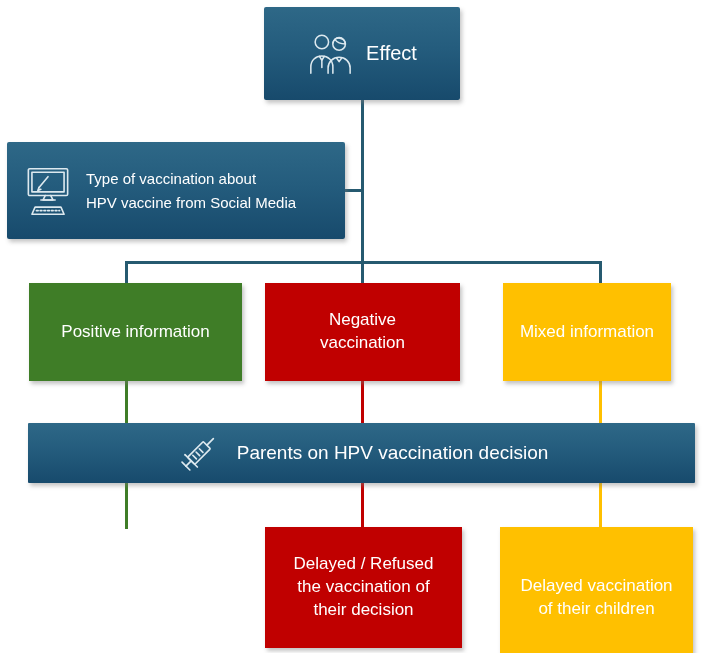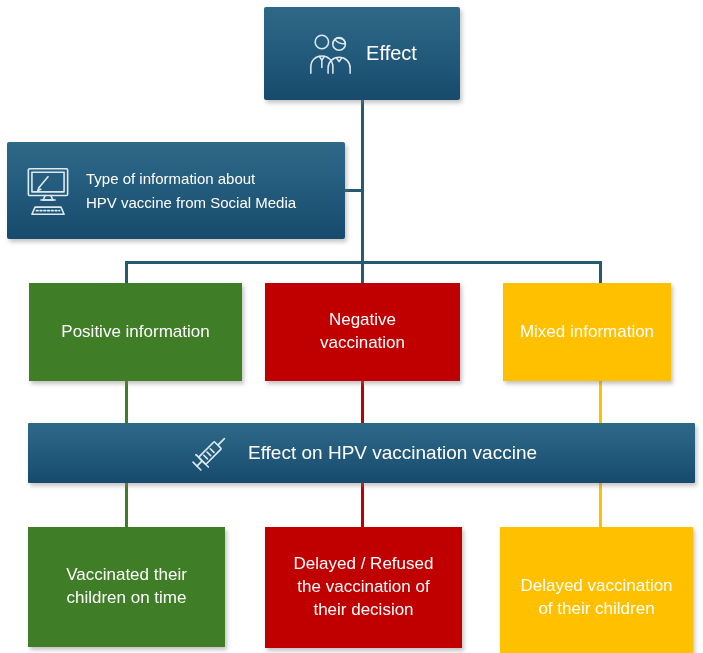--- a/index.html
+++ b/index.html
@@ -104,21 +104,21 @@
           <rect x="10" y="8" width="36" height="22"></rect>
           <path d="M18 25 L28 13"></path>
           <path d="M18 25 l-1.4 3.4 3.4 -1.4"></path>
           <path d="M25 34 l-2.5 5 h11 L31 34"></path>
           <line x1="20" y1="39" x2="36" y2="39"></line>
           <path d="M10 55 l3.5 -8 h29 l3.5 8 z"></path>
           <line x1="15" y1="51" x2="41" y2="51" stroke-dasharray="2 2.2"></line>
         </g>
       </svg>
     </span>
-    <span class="label">Type of information about
+    <span class="label">Type of vaccination about
 HPV vaccine from Social Media</span>
   </div>
 
   <div class="node green" id="positive-node">
     <span class="label">Positive information</span>
   </div>
   <div class="node red" id="negative-node">
     <span class="label">Negative
 vaccination</span>
   </div>
@@ -134,27 +134,23 @@
           <rect x="14" y="20.5" width="24" height="11" rx="1"></rect>
           <line x1="19.5" y1="23" x2="19.5" y2="28.5"></line>
           <line x1="24.5" y1="23" x2="24.5" y2="28.5"></line>
           <line x1="29.5" y1="23" x2="29.5" y2="28.5"></line>
           <line x1="14" y1="16.5" x2="14" y2="35.5"></line>
           <line x1="6" y1="26" x2="14" y2="26"></line>
           <line x1="6" y1="20" x2="6" y2="32"></line>
         </g>
       </svg>
     </span>
-    <span class="label">Effect on HPV vaccination vaccine</span>
+    <span class="label">Parents on HPV vaccination decision</span>
   </div>
 
-  <div class="node green" id="ontime-node">
-    <span class="label">Vaccinated their
-children on time</span>
-  </div>
   <div class="node red" id="refused-node">
     <span class="label">Delayed / Refused
 the vaccination of
 their decision</span>
   </div>
   <div class="node yellow" id="delayed-node">
     <span class="label">Delayed vaccination
 of their children</span>
   </div>
 

